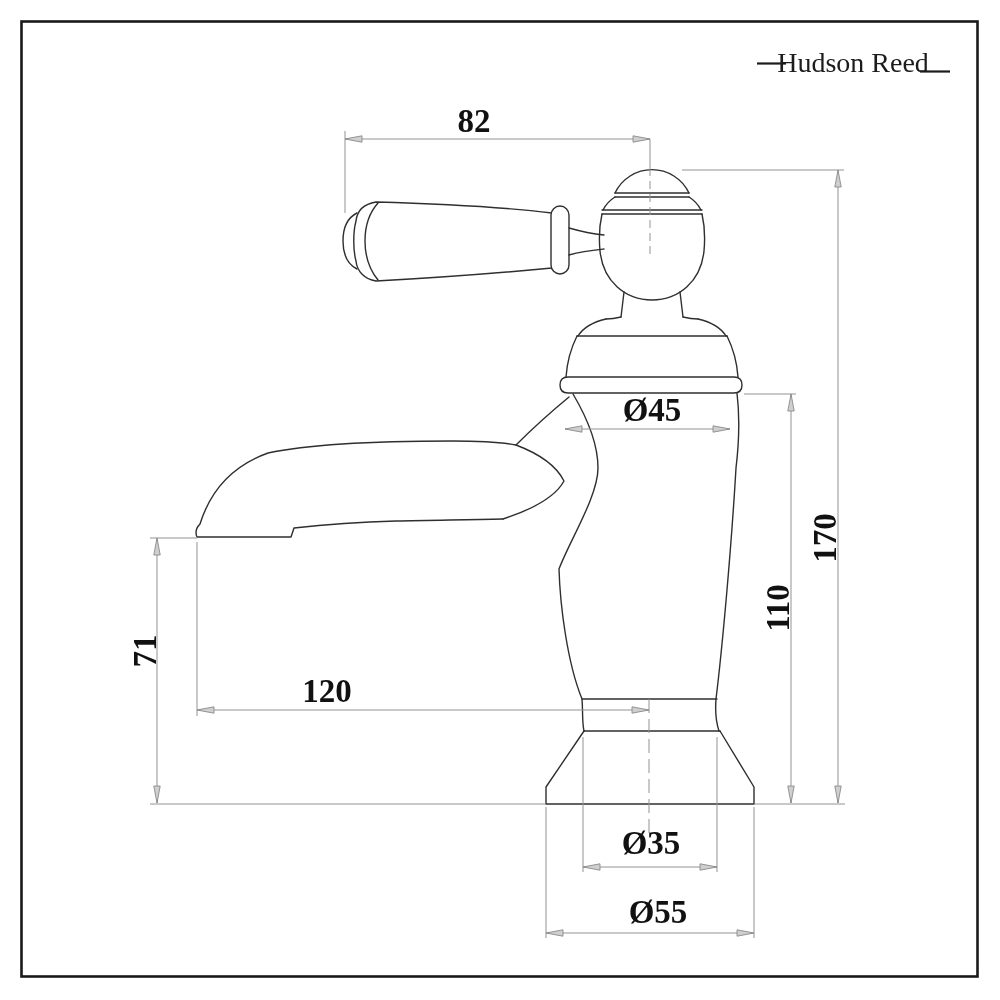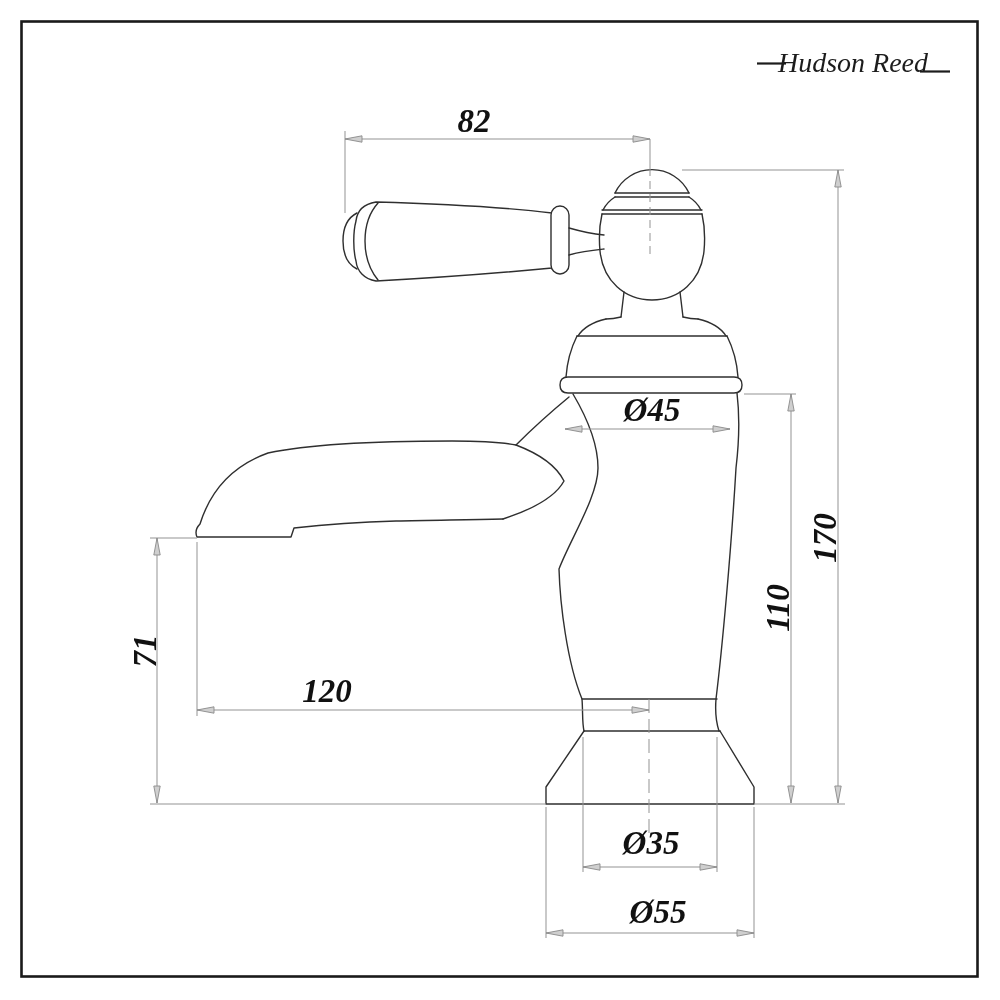--- a/index.html
+++ b/index.html
@@ -1,17 +1,17 @@
 <!DOCTYPE html>
 <html><head>
 <meta charset="utf-8">
 <style>
   html,body{margin:0;padding:0;background:#fff;}
   .page{position:relative;width:1000px;height:1000px;background:#ffffff;overflow:hidden;
-        font-family:"Liberation Serif","DejaVu Serif",serif;font-style:italic;}
+        font-family:"Liberation Serif","DejaVu Serif",serif;}
   svg{display:block}
   .dim-text{font-family:"Liberation Serif","DejaVu Serif",serif;font-weight:bold;
             font-size:33px;fill:#111111;}
   .logo-text{font-family:"Liberation Serif","DejaVu Serif",serif;font-size:28px;fill:#1c1c1c;}
 </style>
 </head>
 <body>
 
 <div class="page">
 <svg width="1000" height="1000" viewBox="0 0 1000 1000">

